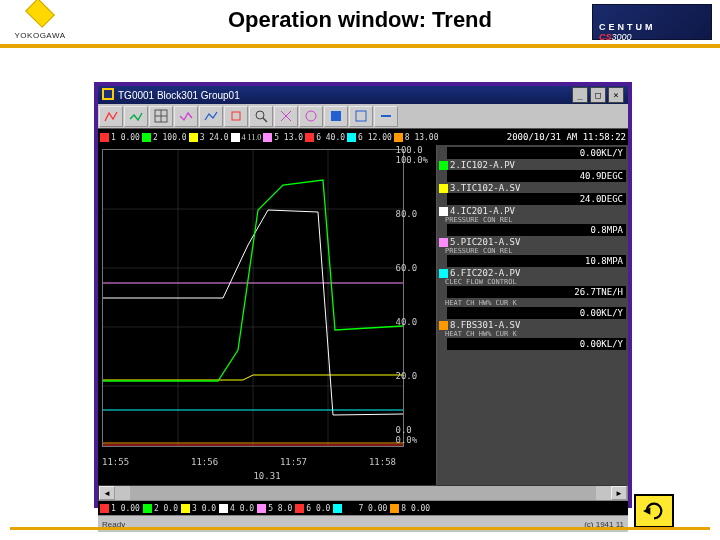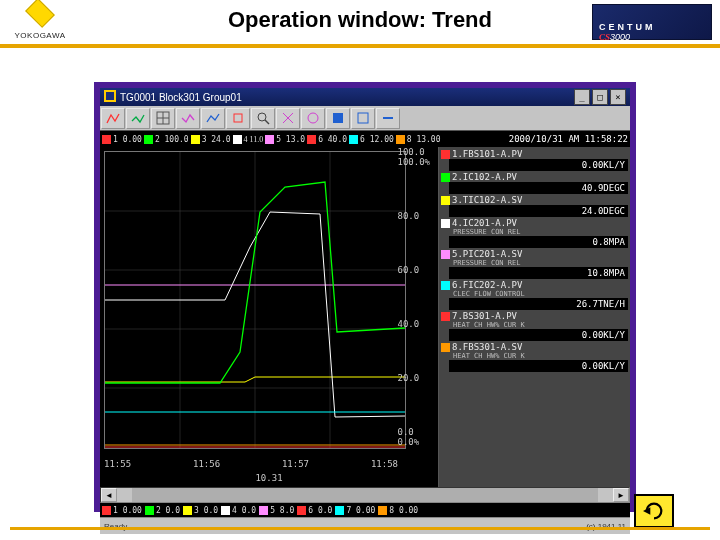--- a/index.html
+++ b/index.html
@@ -5,22 +5,22 @@
   body{margin:0;font-family:Arial,sans-serif;font-size:11px;background:#fff;width:720px;height:540px;overflow:hidden;}
   .page{position:relative;width:720px;height:540px;}
   .hdr{position:relative;height:44px;border-bottom:4px solid #e6a400;}
   .ylogo{position:absolute;left:10px;top:4px;width:60px;height:36px;display:flex;flex-direction:column;align-items:center;justify-content:center;}
   .ydiamond{width:22px;height:22px;transform:rotate(45deg);background:#ffd800;border:1px solid #c9a400;}
   .yname{font-size:8px;letter-spacing:0.5px;margin-top:9px;color:#222;}
   .title{font-size:22px;font-weight:bold;text-align:center;line-height:40px;}
   .centum{position:absolute;right:8px;top:4px;width:120px;height:32px;background:linear-gradient(135deg,#1a2a6b,#0e1848);color:#fff;font-size:9px;padding:17px 6px;box-sizing:border-box;border:1px solid #0a1030;}
   .centum .l1{letter-spacing:3px;font-weight:bold;}
   .centum .l2{font-style:italic;}
-  .centum .l2 .cs{color:#ff3040;font-weight:bold;font-style:italic;font-family:Liberation Serif, serif;}
-  .screenshot{position:absolute;left:94px;top:82px;width:530px;height:418px;border:6px solid #4c1d95;background:#b8b8b8;}
+  .centum .l2 .cs{color:#ff3040;font-weight:bold;font-style:italic;}
+  .screenshot{position:absolute;left:94px;top:82px;width:530px;height:418px;border:4px solid #4c1d95;background:#b8b8b8;}
   .titlebar{height:18px;background:linear-gradient(#1a2e7a,#0f1d55);color:#fff;display:flex;align-items:center;font-size:10px;padding:0 4px;justify-content:space-between;}
   .titlebar .wt{display:flex;align-items:center;gap:4px;}
   .winbtns{display:flex;gap:2px;}
   .winbtn{width:14px;height:14px;background:#c4c4c4;border:1px solid #444;display:flex;align-items:center;justify-content:center;font-size:9px;color:#000;font-family:monospace;}
   .toolbar{height:22px;background:#c4c4c4;display:flex;align-items:center;gap:1px;padding:1px;border-bottom:1px solid #555;}
   .tbtn{width:22px;height:19px;background:#cecece;border:1px outset #e8e8e8;display:flex;align-items:center;justify-content:center;}
   .tbtn svg{display:block;}
   .legendbar{height:16px;background:#000;display:flex;align-items:center;padding:0 2px;gap:2px;}
   .lgd{display:flex;align-items:center;gap:2px;font-size:8px;font-family:monospace;}
   .lgd .sw{width:9px;height:9px;}
@@ -30,21 +30,21 @@
   .plot{position:absolute;left:4px;top:4px;width:300px;height:296px;border:1px solid #777;}
   .plot svg{position:absolute;inset:0;}
   .ylabels{position:absolute;right:8px;top:0;bottom:40px;display:flex;flex-direction:column;justify-content:space-between;color:#c8c8c8;font-size:9px;font-family:monospace;text-align:left;}
   .ylabels span{white-space:pre;}
   .xlabels{position:absolute;left:4px;right:40px;bottom:18px;display:flex;color:#c8c8c8;font-size:9px;font-family:monospace;justify-content:space-between;}
   .xsub{position:absolute;left:0;right:0;bottom:4px;display:flex;justify-content:center;color:#c8c8c8;font-size:9px;font-family:monospace;}
   .sidepane{flex:1;background:#454545;padding:2px;display:flex;flex-direction:column;gap:1px;}
   .tagrow{display:flex;flex-direction:column;font-size:9px;font-family:monospace;}
   .tagrow .tlabel{display:flex;align-items:center;gap:2px;color:#e8e8e8;}
   .tagrow .tlabel .idx{width:9px;height:9px;display:inline-block;}
-  .tagrow .desc{color:#bdbdbd;font-size:7px;margin-left:12px;}
+  .tagrow .desc{color:#bdbdbd;font-size:7px;margin-left:6px;}
   .tagrow .valbox{background:#000;color:#fff;text-align:right;padding:1px 3px;font-size:9px;margin-left:8px;}
   .scrollh{height:14px;background:#c4c4c4;border:1px inset #888;display:flex;}
   .sbtn{width:14px;height:12px;background:#cecece;border:1px outset #eee;font-size:8px;display:flex;align-items:center;justify-content:center;}
   .thumb{flex:1;background:#aeaeae;margin:0 15px;}
   .legendbtm{height:14px;background:#000;display:flex;align-items:center;padding:0 2px;gap:3px;}
   .statusbar{height:16px;background:#c4c4c4;border-top:1px solid #888;display:flex;align-items:center;justify-content:space-between;padding:0 4px;font-size:8px;color:#333;}
   .rtnbtn{position:absolute;right:46px;bottom:12px;width:36px;height:30px;background:#ffe82e;border:2px solid #000;display:flex;align-items:center;justify-content:center;}
   .rtnbtn svg{width:22px;height:20px;}
   .under{position:absolute;left:10px;right:10px;bottom:10px;height:3px;background:#e6a400;}
 </style>
@@ -223,24 +223,20 @@
           <span>11:57</span>
             <span>11:58</span>
         </div>
         <div class="xsub">
             <span>10.31</span>
           </div>
       </div>
 
       <div class="sidepane" id="tagpanel">
           <div class="tagrow">
-            <div class="tlabel">
-              <span class="idx" style="background: rgb(255, 48, 48);"></span>
-              <span>1.FBS101-A.PV</span>
-            </div>
             <div class="valbox">0.00KL/Y</div>
           </div>
           <div class="tagrow">
             <div class="tlabel">
               <span class="idx" style="background: rgb(0, 255, 0);"></span>
               <span>2.IC102-A.PV</span>
             </div>
             <div class="valbox">40.9DEGC</div>
           </div>
           <div class="tagrow">
@@ -268,24 +264,20 @@
           </div>
           <div class="tagrow">
             <div class="tlabel">
               <span class="idx" style="background: rgb(0, 255, 255);"></span>
               <span>6.FIC202-A.PV</span>
             </div>
             <div class="desc">CLEC FLOW CONTROL</div>
             <div class="valbox">26.7TNE/H</div>
           </div>
           <div class="tagrow">
-            <div class="tlabel">
-              <span class="idx" style="background: rgb(255, 48, 48);"></span>
-              <span>7.BS301-A.PV</span>
-            </div>
             <div class="desc">HEAT CH HW% CUR K</div>
             <div class="valbox">0.00KL/Y</div>
           </div>
           <div class="tagrow">
             <div class="tlabel">
               <span class="idx" style="background: rgb(255, 153, 0);"></span>
               <span>8.FBS301-A.SV</span>
             </div>
             <div class="desc">HEAT CH HW% CUR K</div>
             <div class="valbox">0.00KL/Y</div>
@@ -319,21 +311,21 @@
         <div class="lgd">
           <span class="sw" style="background: rgb(255, 140, 255);"></span>
           <span style="color: rgb(221, 221, 221);">5 8.0</span>
         </div>
         <div class="lgd">
           <span class="sw" style="background: rgb(255, 48, 48);"></span>
           <span style="color: rgb(221, 221, 221);">6 0.0</span>
         </div>
         <div class="lgd">
           <span class="sw" style="background: rgb(0, 255, 255);"></span>
-          <span style="color: rgb(221, 221, 221);">7 0.00</span>
+          <span style="color: rgb(221, 221, 221); margin-left: 14px;">7 0.00</span>
         </div>
         <div class="lgd">
           <span class="sw" style="background: rgb(255, 153, 0);"></span>
           <span style="color: rgb(221, 221, 221);">8 0.00</span>
         </div>
       </div>
 
     <div class="statusbar">
       <span>Ready</span>
       <span>(c) 1941 11</span>

